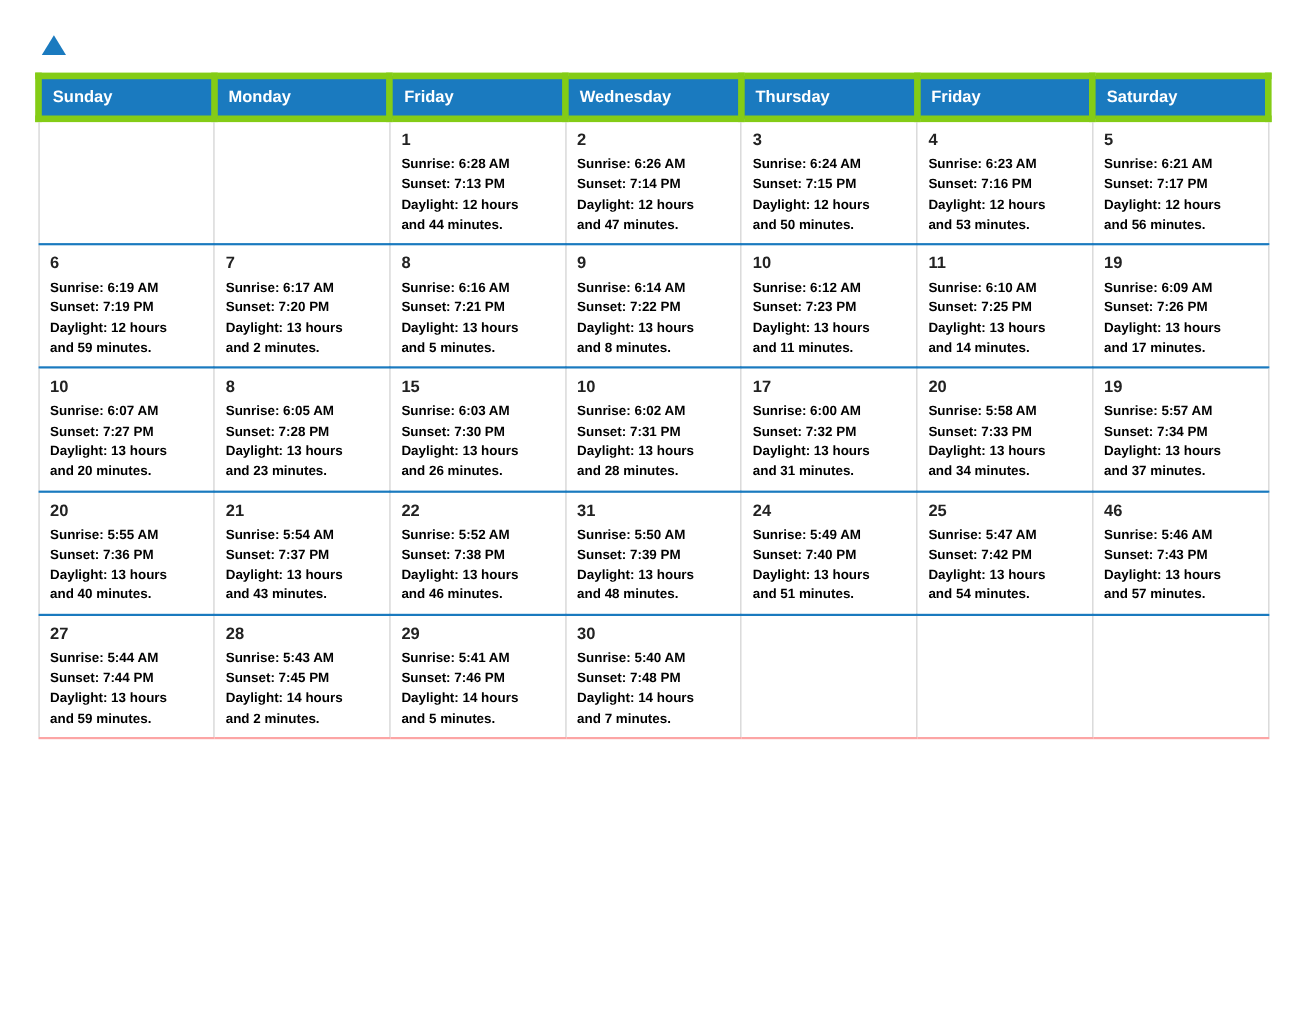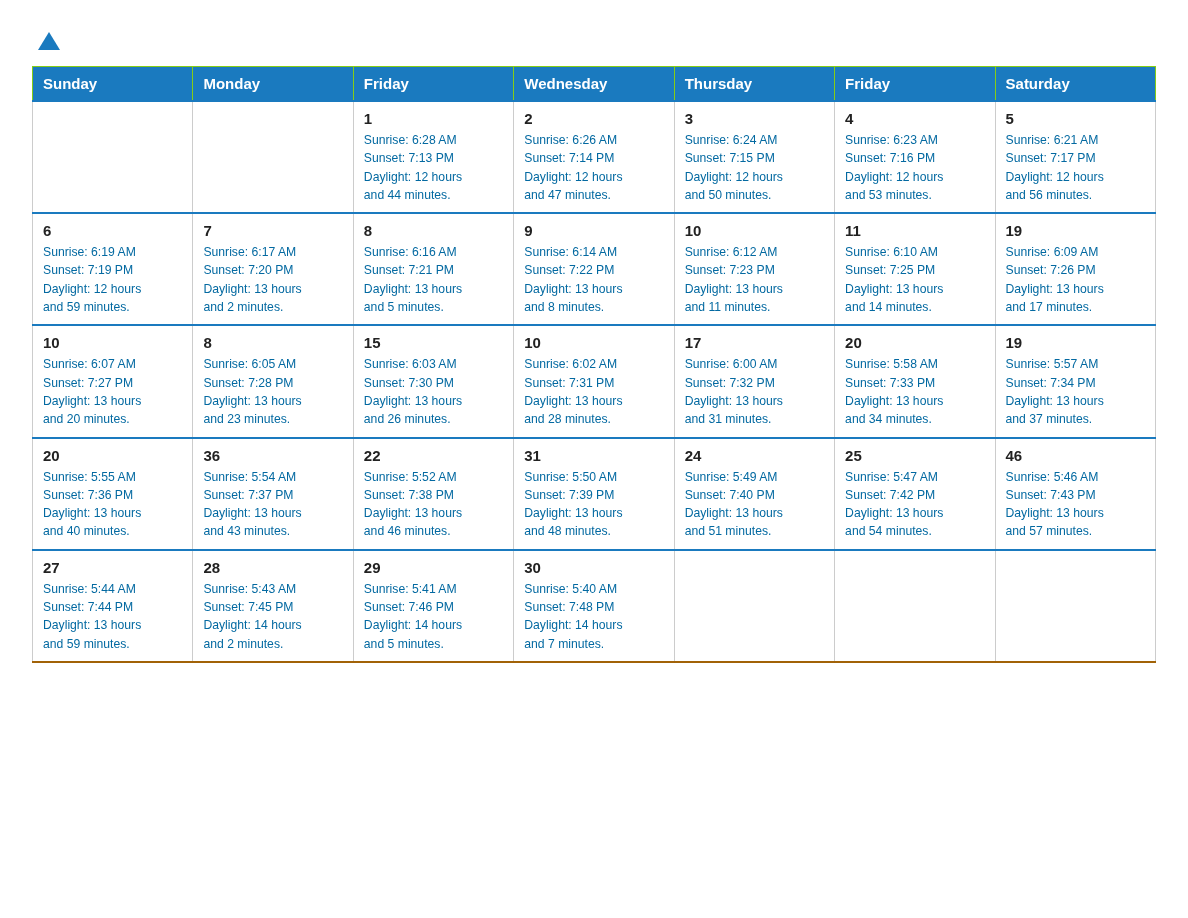--- a/index.html
+++ b/index.html
@@ -50,46 +50,47 @@
       border-collapse: collapse;
       table-layout: fixed;
     }
     thead tr th {
       background-color: #1a7abf;
       color: #fff;
       font-size: 15px;
       font-weight: bold;
       padding: 8px 10px;
       text-align: left;
-      border: 1px solid #84cc16;
+      border: 6px solid #84cc16;
     }
     tbody tr td {
       border: 1px solid #ccc;
       vertical-align: top;
       padding: 8px 10px;
       font-size: 12.5px;
       color: #333;
       height: 105px;
     }
     .day-num {
       font-size: 15px;
       font-weight: bold;
       color: #222;
       margin-bottom: 4px;
     }
     .day-info {
       font-size: 12.2px;
-      color: #0369a1;
+      color: #000000;
       line-height: 1.5;
+      font-weight: bold;
     }
     tbody tr td.empty {
       background: #fff;
     }
     tbody tr:last-child td {
-      border-bottom: 2px solid #a16207;
+      border-bottom: 2px solid #fca5a5;
     }
     tbody tr td:first-child {
       border-left: 1px solid #ccc;
     }
     tbody tr {
       border-top: 2px solid #1a7abf;
     }
   </style>
 </head>
 <body>
@@ -209,21 +210,21 @@
           <div class="day-num">19</div>
           <div class="day-info">Sunrise: 5:57 AM<br>Sunset: 7:34 PM<br>Daylight: 13 hours<br>and 37 minutes.</div>
         </td>
       </tr>
       <tr>
         <td>
           <div class="day-num">20</div>
           <div class="day-info">Sunrise: 5:55 AM<br>Sunset: 7:36 PM<br>Daylight: 13 hours<br>and 40 minutes.</div>
         </td>
         <td>
-          <div class="day-num">36</div>
+          <div class="day-num">21</div>
           <div class="day-info">Sunrise: 5:54 AM<br>Sunset: 7:37 PM<br>Daylight: 13 hours<br>and 43 minutes.</div>
         </td>
         <td>
           <div class="day-num">22</div>
           <div class="day-info">Sunrise: 5:52 AM<br>Sunset: 7:38 PM<br>Daylight: 13 hours<br>and 46 minutes.</div>
         </td>
         <td>
           <div class="day-num">31</div>
           <div class="day-info">Sunrise: 5:50 AM<br>Sunset: 7:39 PM<br>Daylight: 13 hours<br>and 48 minutes.</div>
         </td>

